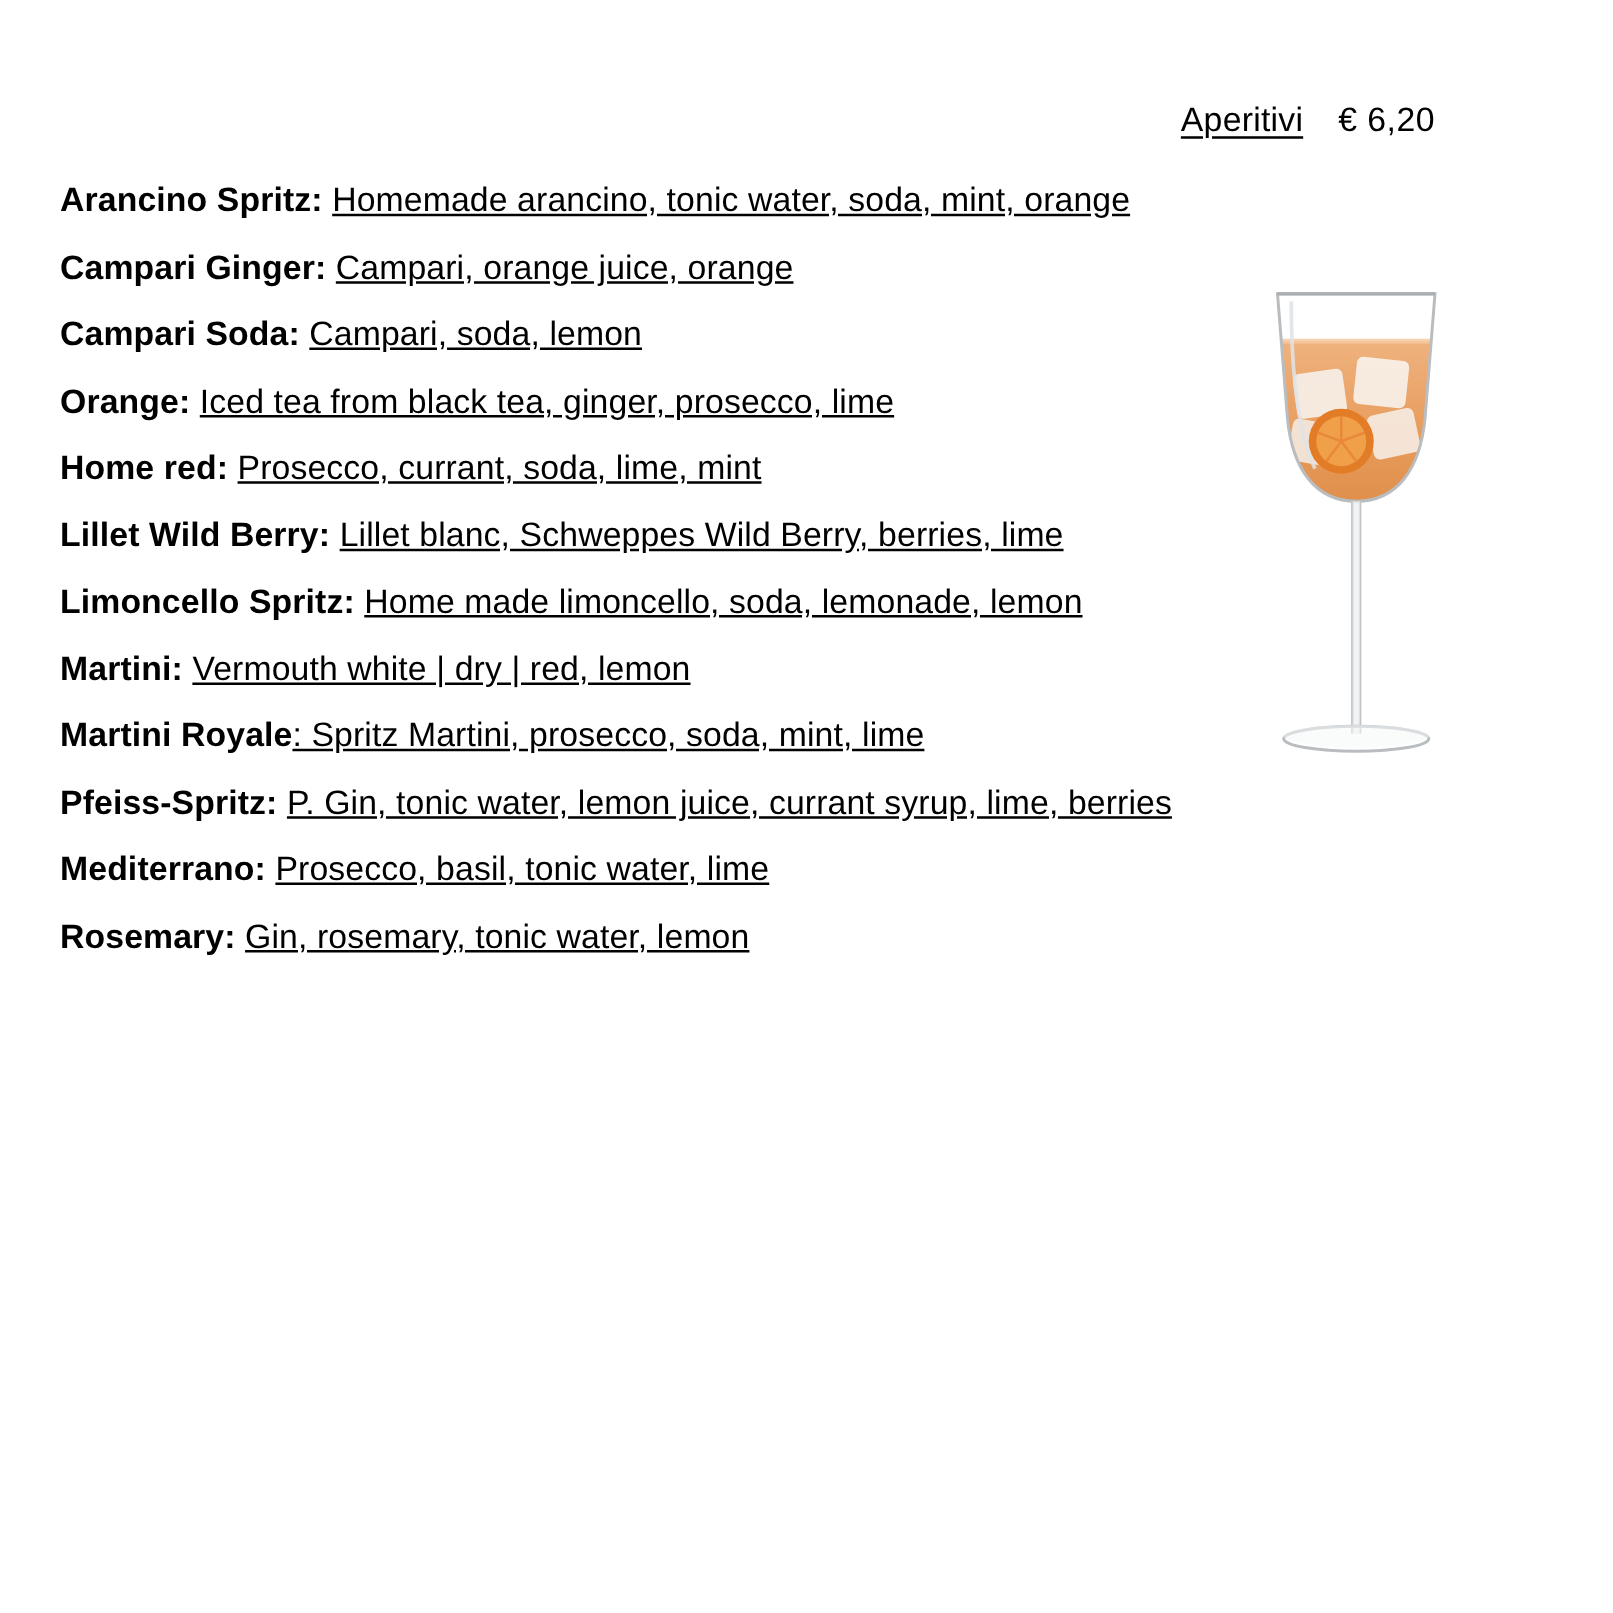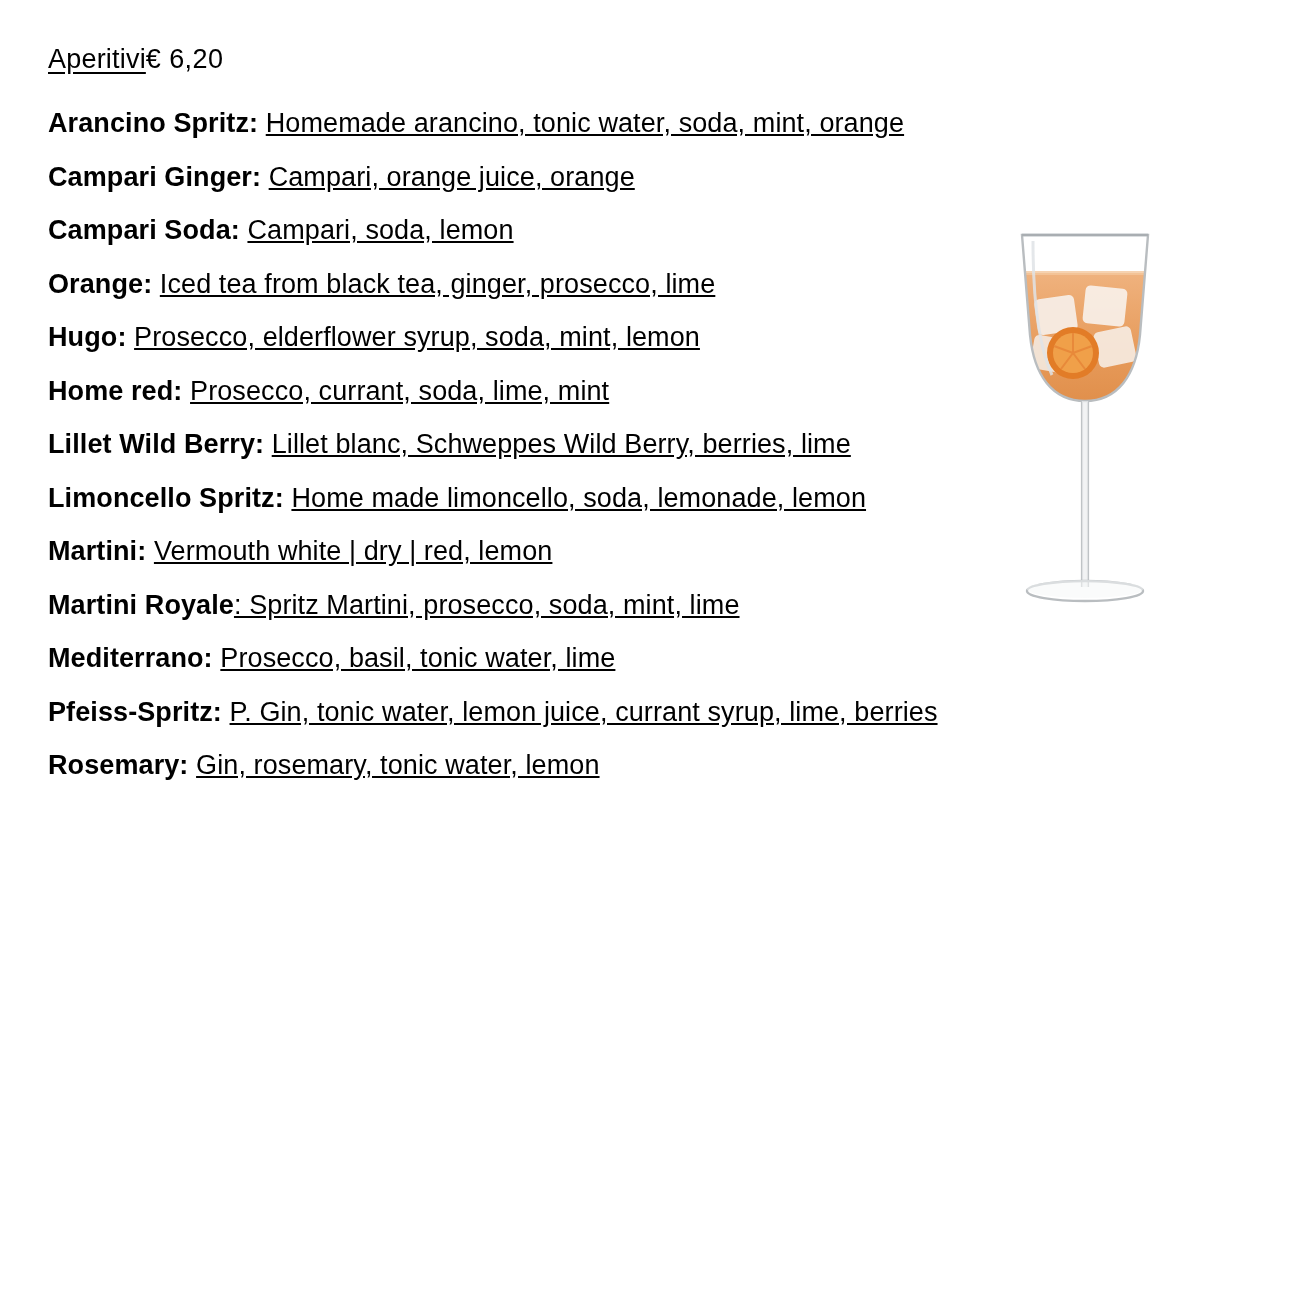--- a/index.html
+++ b/index.html
@@ -17,35 +17,37 @@
   }
   .page {
     position: absolute;
     inset: 0;
     padding: 44px 48px 0 48px;
     box-sizing: border-box;
   }
   .header-row {
     display: flex;
     align-items: baseline;
-    justify-content: flex-start;
+    justify-content: flex-end;
     width: 1100px;
     margin-bottom: 22px;
+    gap: 28px;
   }
   .section-title {
     font-size: 27px;
     font-weight: 400;
     text-decoration: underline;
     text-underline-offset: 4px;
     letter-spacing: 0.2px;
   }
   .price {
     font-size: 27px;
     font-weight: 400;
     letter-spacing: 0.4px;
+    margin-top: 37px;
   }
   .items {
     position: relative;
     z-index: 2;
   }
   .item {
     font-size: 27px;
     line-height: 53.5px;
     letter-spacing: 0.1px;
     white-space: nowrap;
@@ -78,28 +80,27 @@
   <div class="header-row">
     <div class="section-title">Aperitivi</div>
     <div class="price">€ 6,20</div>
   </div>
 
   <div class="items">
     <div class="item"><span class="name">Arancino Spritz:</span> <span class="desc">Homemade arancino, tonic water, soda, mint, orange</span></div>
     <div class="item"><span class="name">Campari Ginger:</span> <span class="desc">Campari, orange juice, orange</span></div>
     <div class="item"><span class="name">Campari Soda:</span> <span class="desc">Campari, soda, lemon</span></div>
     <div class="item"><span class="name">Orange:</span> <span class="desc">Iced tea from black tea, ginger, prosecco, lime</span></div>
-    <div class="item"><span class="name">Hugo:</span> <span class="desc">Prosecco, elderflower syrup, soda, mint, lemon</span></div>
     <div class="item"><span class="name">Home red:</span> <span class="desc">Prosecco, currant, soda, lime, mint</span></div>
     <div class="item"><span class="name">Lillet Wild Berry:</span> <span class="desc">Lillet blanc, Schweppes Wild Berry, berries, lime</span></div>
     <div class="item"><span class="name">Limoncello Spritz:</span> <span class="desc">Home made limoncello, soda, lemonade, lemon</span></div>
     <div class="item"><span class="name">Martini:</span> <span class="desc">Vermouth white | dry | red, lemon</span></div>
     <div class="item"><span class="name">Martini Royale</span><span class="desc">: Spritz Martini, prosecco, soda, mint, lime</span></div>
+    <div class="item"><span class="name">Pfeiss-Spritz:</span> <span class="desc">P. Gin, tonic water, lemon juice, currant syrup, lime, berries</span></div>
     <div class="item"><span class="name">Mediterrano:</span> <span class="desc">Prosecco, basil, tonic water, lime</span></div>
-    <div class="item"><span class="name">Pfeiss-Spritz:</span> <span class="desc">P. Gin, tonic water, lemon juice, currant syrup, lime, berries</span></div>
     <div class="item"><span class="name">Rosemary:</span> <span class="desc">Gin, rosemary, tonic water, lemon</span></div>
   </div>
 
   <div class="glass-wrap">
     <svg width="170" height="400" viewBox="0 0 170 400" xmlns="http://www.w3.org/2000/svg">
       <defs>
         <clipPath id="bowlClip">
           <path d="M22,10 L148,10 L140,110 C136,150 118,176 85,176 C52,176 34,150 30,110 Z"></path>
         </clipPath>
         <linearGradient id="drinkGrad" x1="0" y1="0" x2="0" y2="1">

